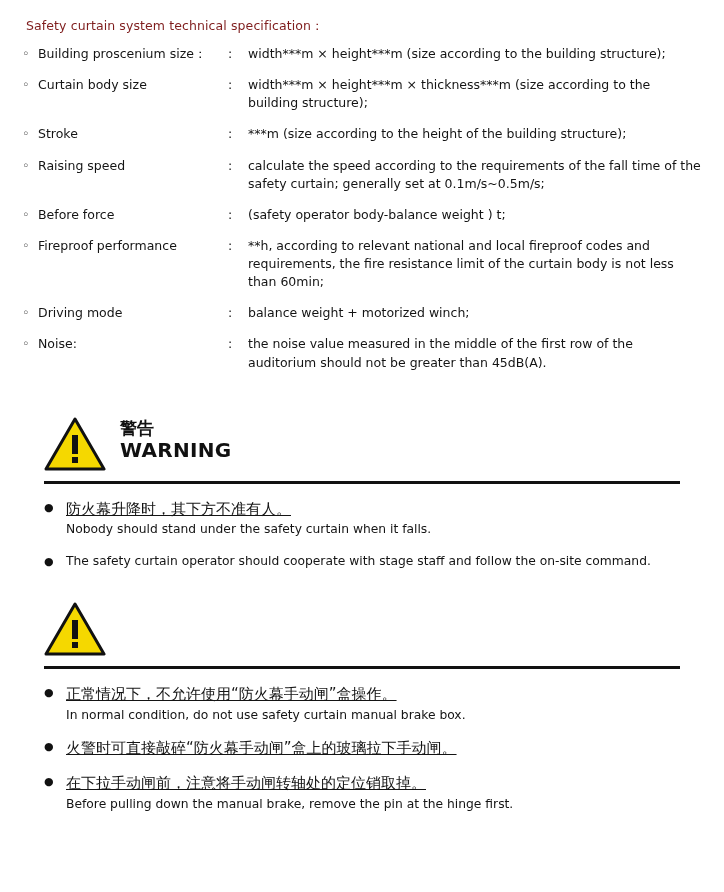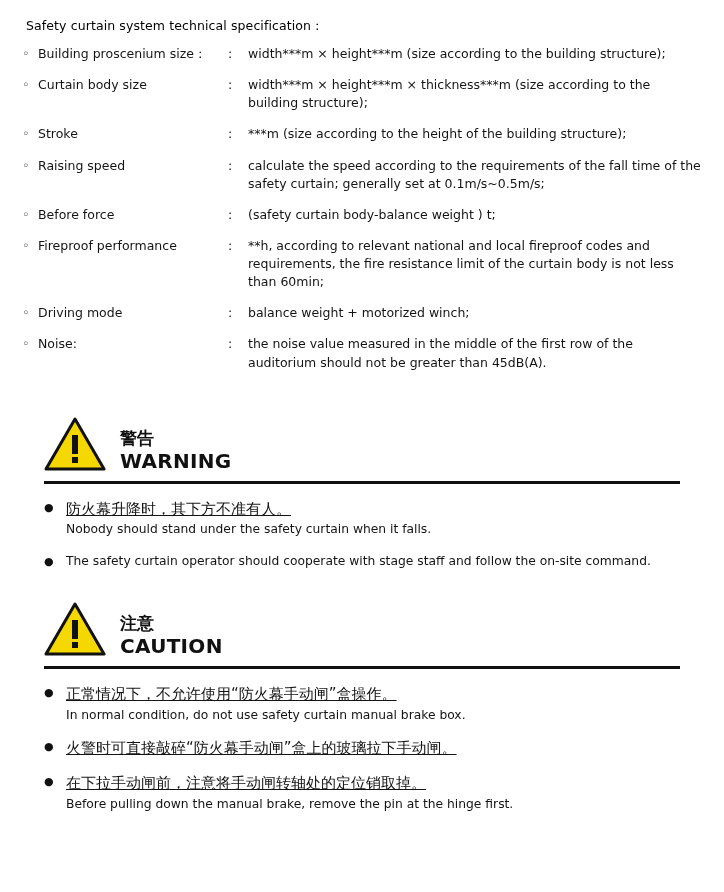--- a/index.html
+++ b/index.html
@@ -19,21 +19,21 @@
     width: 724px;
     height: 892px;
     overflow: hidden;
     box-sizing: border-box;
     padding: 14px 22px 0 22px;
   }
 
   
   .spec-title {
     font-size: 12.5px;
-    color: #000000;
+    color: #7f1d1d;
     margin: 4px 0 10px 4px;
     letter-spacing: 0.1px;
   }
   table.spec {
     border-collapse: collapse;
     width: 100%;
     table-layout: fixed;
   }
   table.spec td {
     vertical-align: top;
@@ -59,21 +59,21 @@
   td.c-desc {
     padding-right: 20px;
   }
 
   
   .notice {
     margin-top: 32px;
   }
   .notice-head {
     display: flex;
-    align-items: flex-end;
+    align-items: flex-start;
     padding-left: 22px;
   }
   .tri-wrap {
     width: 62px;
     height: 56px;
     flex: 0 0 62px;
     position: relative;
   }
   .tri {
     position: relative;
@@ -167,21 +167,21 @@
       <tr>
         <td class="c-bullet">◦</td>
         <td class="c-term">Raising speed</td>
         <td class="c-colon">:</td>
         <td class="c-desc">calculate the speed according to the requirements of the fall time of the safety curtain; generally set at 0.1m/s~0.5m/s;</td>
       </tr>
       <tr>
         <td class="c-bullet">◦</td>
         <td class="c-term">Before force</td>
         <td class="c-colon">:</td>
-        <td class="c-desc">(safety curtain body-balance weight ) t;</td>
+        <td class="c-desc">(safety operator body-balance weight ) t;</td>
       </tr>
       <tr>
         <td class="c-bullet">◦</td>
         <td class="c-term">Fireproof performance</td>
         <td class="c-colon">:</td>
         <td class="c-desc">**h, according to relevant national and local fireproof codes and requirements, the fire resistance limit of the curtain body is not less than 60min;</td>
       </tr>
       <tr>
         <td class="c-bullet">◦</td>
         <td class="c-term">Driving mode</td>
@@ -235,24 +235,20 @@
     <div class="notice-head">
       <div class="tri-wrap">
         <div class="tri">
           <svg width="62" height="54" viewBox="0 0 62 54">
             <polygon points="31,2 60,52 2,52" fill="#F5D800" stroke="#111111" stroke-width="3" stroke-linejoin="round"></polygon>
             <rect x="28" y="18" width="6" height="19" fill="#111111"></rect>
             <rect x="28" y="40" width="6" height="6" fill="#111111"></rect>
           </svg>
         </div>
       </div>
-      <div class="notice-words">
-        <div class="notice-cn">注意</div>
-        <div class="notice-en">CAUTION</div>
-      </div>
     </div>
     <div class="rule"></div>
     <ul class="items">
       <li class="item">
         <span class="dot">●</span>
         <span class="txt">
           <span class="cn">正常情况下，不允许使用“防火幕手动闸”盒操作。</span>
           <span class="en">In normal condition, do not use safety curtain manual brake box.</span>
         </span>
       </li>

